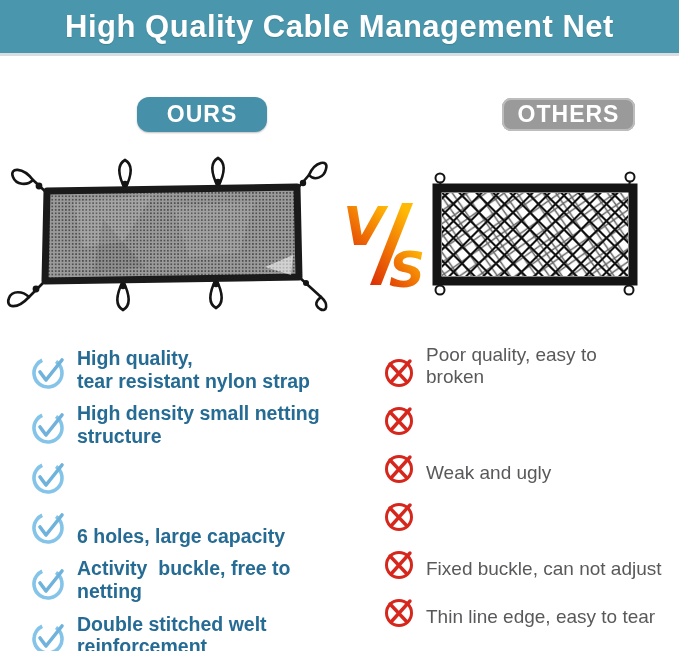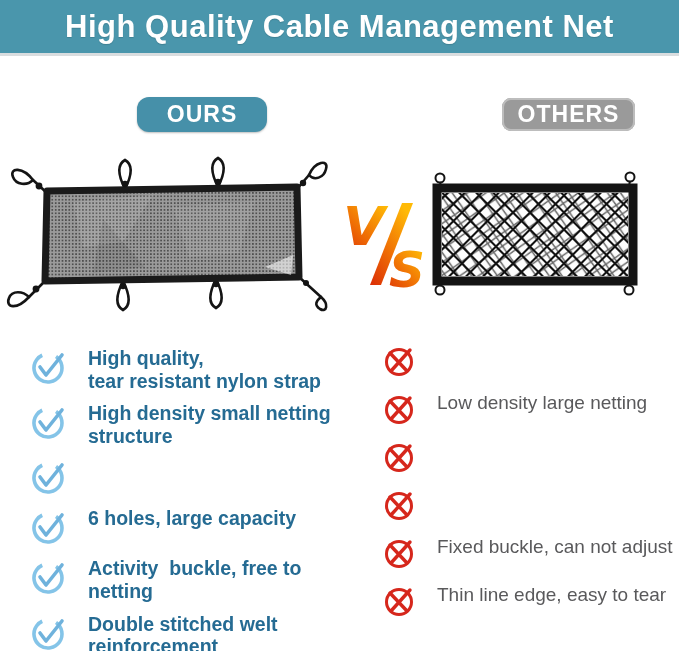--- a/index.html
+++ b/index.html
@@ -37,21 +37,21 @@
   .vs-art{position:absolute;left:341px;top:197px;}
   
   .pros-list{
     position:absolute;left:30px;top:347px;width:322px;
     display:flex;flex-direction:column;gap:10px;
   }
   .cons-list{
     position:absolute;left:383px;top:344px;width:294px;
     display:flex;flex-direction:column;gap:14px;
   }
-  .feat-item{display:flex;align-items:flex-start;gap:20px;}
+  .feat-item{display:flex;align-items:flex-end;gap:9px;}
   .feat-icon{flex-shrink:0;display:block;}
   .pro-text{
     color:#256B93;font-size:19.5px;font-weight:bold;line-height:1.16;
     white-space:pre-wrap;
   }
   .con-text{
     color:#59595B;font-size:19px;font-weight:normal;line-height:1.18;
     white-space:pre-wrap;
   }
 </style>
@@ -199,33 +199,35 @@
 reinforcement</span>
     </div>
   </div>
 
   <div class="cons-list">
     <div class="feat-item">
       <svg class="feat-icon" width="34" height="34" viewBox="0 0 34 34">
           <circle cx="16" cy="18" r="12.5" fill="none" stroke="#D6271C" stroke-width="3"></circle>
           <path d="M8,27 L27,6 M7,9 L24,27" fill="none" stroke="#D6271C" stroke-width="3.4" stroke-linecap="round"></path>
         </svg>
-    </div>
-    <div class="feat-item">
-      <svg class="feat-icon" width="34" height="34" viewBox="0 0 34 34">
-          <circle cx="16" cy="18" r="12.5" fill="none" stroke="#D6271C" stroke-width="3"></circle>
-          <path d="M8,27 L27,6 M7,9 L24,27" fill="none" stroke="#D6271C" stroke-width="3.4" stroke-linecap="round"></path>
-        </svg>
-      <span class="con-text">Low density large netting</span>
-    </div>
-    <div class="feat-item">
-      <svg class="feat-icon" width="34" height="34" viewBox="0 0 34 34">
-          <circle cx="16" cy="18" r="12.5" fill="none" stroke="#D6271C" stroke-width="3"></circle>
-          <path d="M8,27 L27,6 M7,9 L24,27" fill="none" stroke="#D6271C" stroke-width="3.4" stroke-linecap="round"></path>
-        </svg>
+      <span class="con-text">Poor quality, easy to
+broken</span>
+    </div>
+    <div class="feat-item">
+      <svg class="feat-icon" width="34" height="34" viewBox="0 0 34 34">
+          <circle cx="16" cy="18" r="12.5" fill="none" stroke="#D6271C" stroke-width="3"></circle>
+          <path d="M8,27 L27,6 M7,9 L24,27" fill="none" stroke="#D6271C" stroke-width="3.4" stroke-linecap="round"></path>
+        </svg>
+    </div>
+    <div class="feat-item">
+      <svg class="feat-icon" width="34" height="34" viewBox="0 0 34 34">
+          <circle cx="16" cy="18" r="12.5" fill="none" stroke="#D6271C" stroke-width="3"></circle>
+          <path d="M8,27 L27,6 M7,9 L24,27" fill="none" stroke="#D6271C" stroke-width="3.4" stroke-linecap="round"></path>
+        </svg>
+      <span class="con-text">Weak and ugly</span>
     </div>
     <div class="feat-item">
       <svg class="feat-icon" width="34" height="34" viewBox="0 0 34 34">
           <circle cx="16" cy="18" r="12.5" fill="none" stroke="#D6271C" stroke-width="3"></circle>
           <path d="M8,27 L27,6 M7,9 L24,27" fill="none" stroke="#D6271C" stroke-width="3.4" stroke-linecap="round"></path>
         </svg>
     </div>
     <div class="feat-item">
       <svg class="feat-icon" width="34" height="34" viewBox="0 0 34 34">
           <circle cx="16" cy="18" r="12.5" fill="none" stroke="#D6271C" stroke-width="3"></circle>

